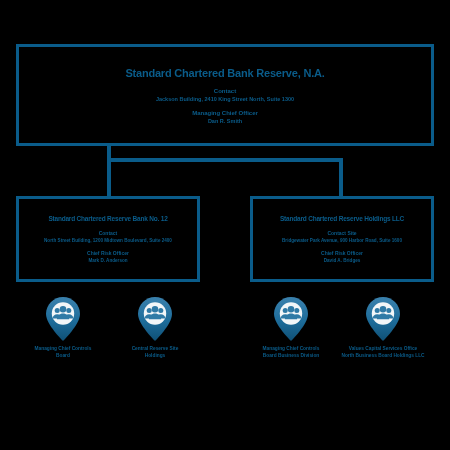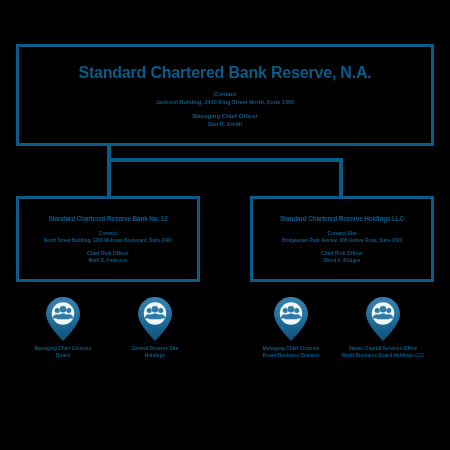--- a/index.html
+++ b/index.html
@@ -59,21 +59,21 @@
   }
 
   
   .node-title {
     font-weight: bold;
     color: #0a5c8a;
     letter-spacing: -0.2px;
     white-space: nowrap;
   }
   .node-root .node-title {
-    font-size: 16px;
+    font-size: 11px;
     margin-bottom: 9px;
   }
   .node-child-left .node-title,
   .node-child-right .node-title {
     font-size: 6.5px;
     margin-bottom: 8px;
   }
 
   .section {
     display: flex;

